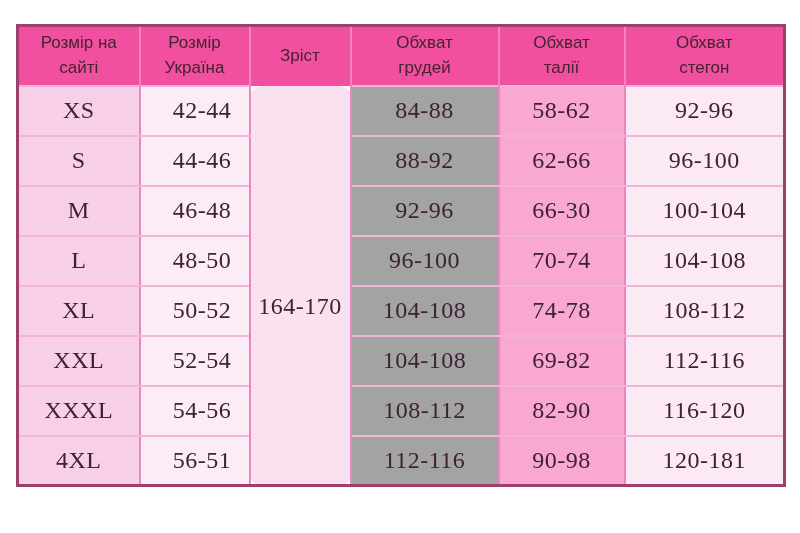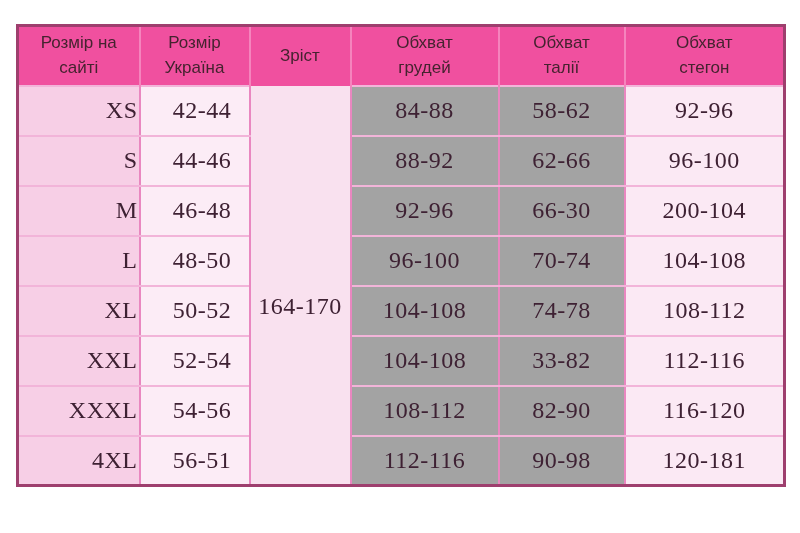--- a/index.html
+++ b/index.html
@@ -45,29 +45,29 @@
     vertical-align: middle;
     font-family: "Liberation Serif", "DejaVu Serif", serif;
     font-size: 24px;
     letter-spacing: 0.5px;
     color: #3e2133;
     border-left: 2px solid #e987c0;
     border-right: 2px solid #e987c0;
     border-top: 2px solid #f2b4d9;
     border-bottom: 2px solid #f2b4d9;
   }
-  td.col-site  { background: #f7cfe6; text-align: right; }
+  td.col-site  { background: #f7cfe6; }
   td.col-ua    { background: #fcecf6; padding-left: 16px; }
   td.col-height{
     background: #f9e1ef;
     padding-top: 44px;           
-    border-top: none; border-bottom: none;
+    border-top: none; border-bottom: none; border-radius: 12px;
   }
   td.col-chest { background: #a3a3a3; }
-  td.col-waist { background: #a3a3a3; }
+  td.col-waist { background: #f9a8d4; }
   td.col-hips  { background: #fbe9f4; }
 </style>
 </head>
 <body>
 
 <table class="size-chart">
   <colgroup>
     <col class="c1">
       <col class="c2">
       <col class="c3">
@@ -116,41 +116,41 @@
       <td class="col-ua">44-46</td>
       <td class="col-chest">88-92</td>
       <td class="col-waist">62-66</td>
       <td class="col-hips">96-100</td>
     </tr>
     <tr>
       <td class="col-site">M</td>
       <td class="col-ua">46-48</td>
       <td class="col-chest">92-96</td>
       <td class="col-waist">66-30</td>
-      <td class="col-hips">200-104</td>
+      <td class="col-hips">100-104</td>
     </tr>
     <tr>
       <td class="col-site">L</td>
       <td class="col-ua">48-50</td>
       <td class="col-chest">96-100</td>
       <td class="col-waist">70-74</td>
       <td class="col-hips">104-108</td>
     </tr>
     <tr>
       <td class="col-site">XL</td>
       <td class="col-ua">50-52</td>
       <td class="col-chest">104-108</td>
       <td class="col-waist">74-78</td>
       <td class="col-hips">108-112</td>
     </tr>
     <tr>
       <td class="col-site">XXL</td>
       <td class="col-ua">52-54</td>
       <td class="col-chest">104-108</td>
-      <td class="col-waist">33-82</td>
+      <td class="col-waist">69-82</td>
       <td class="col-hips">112-116</td>
     </tr>
     <tr>
       <td class="col-site">XXXL</td>
       <td class="col-ua">54-56</td>
       <td class="col-chest">108-112</td>
       <td class="col-waist">82-90</td>
       <td class="col-hips">116-120</td>
     </tr>
     <tr>

